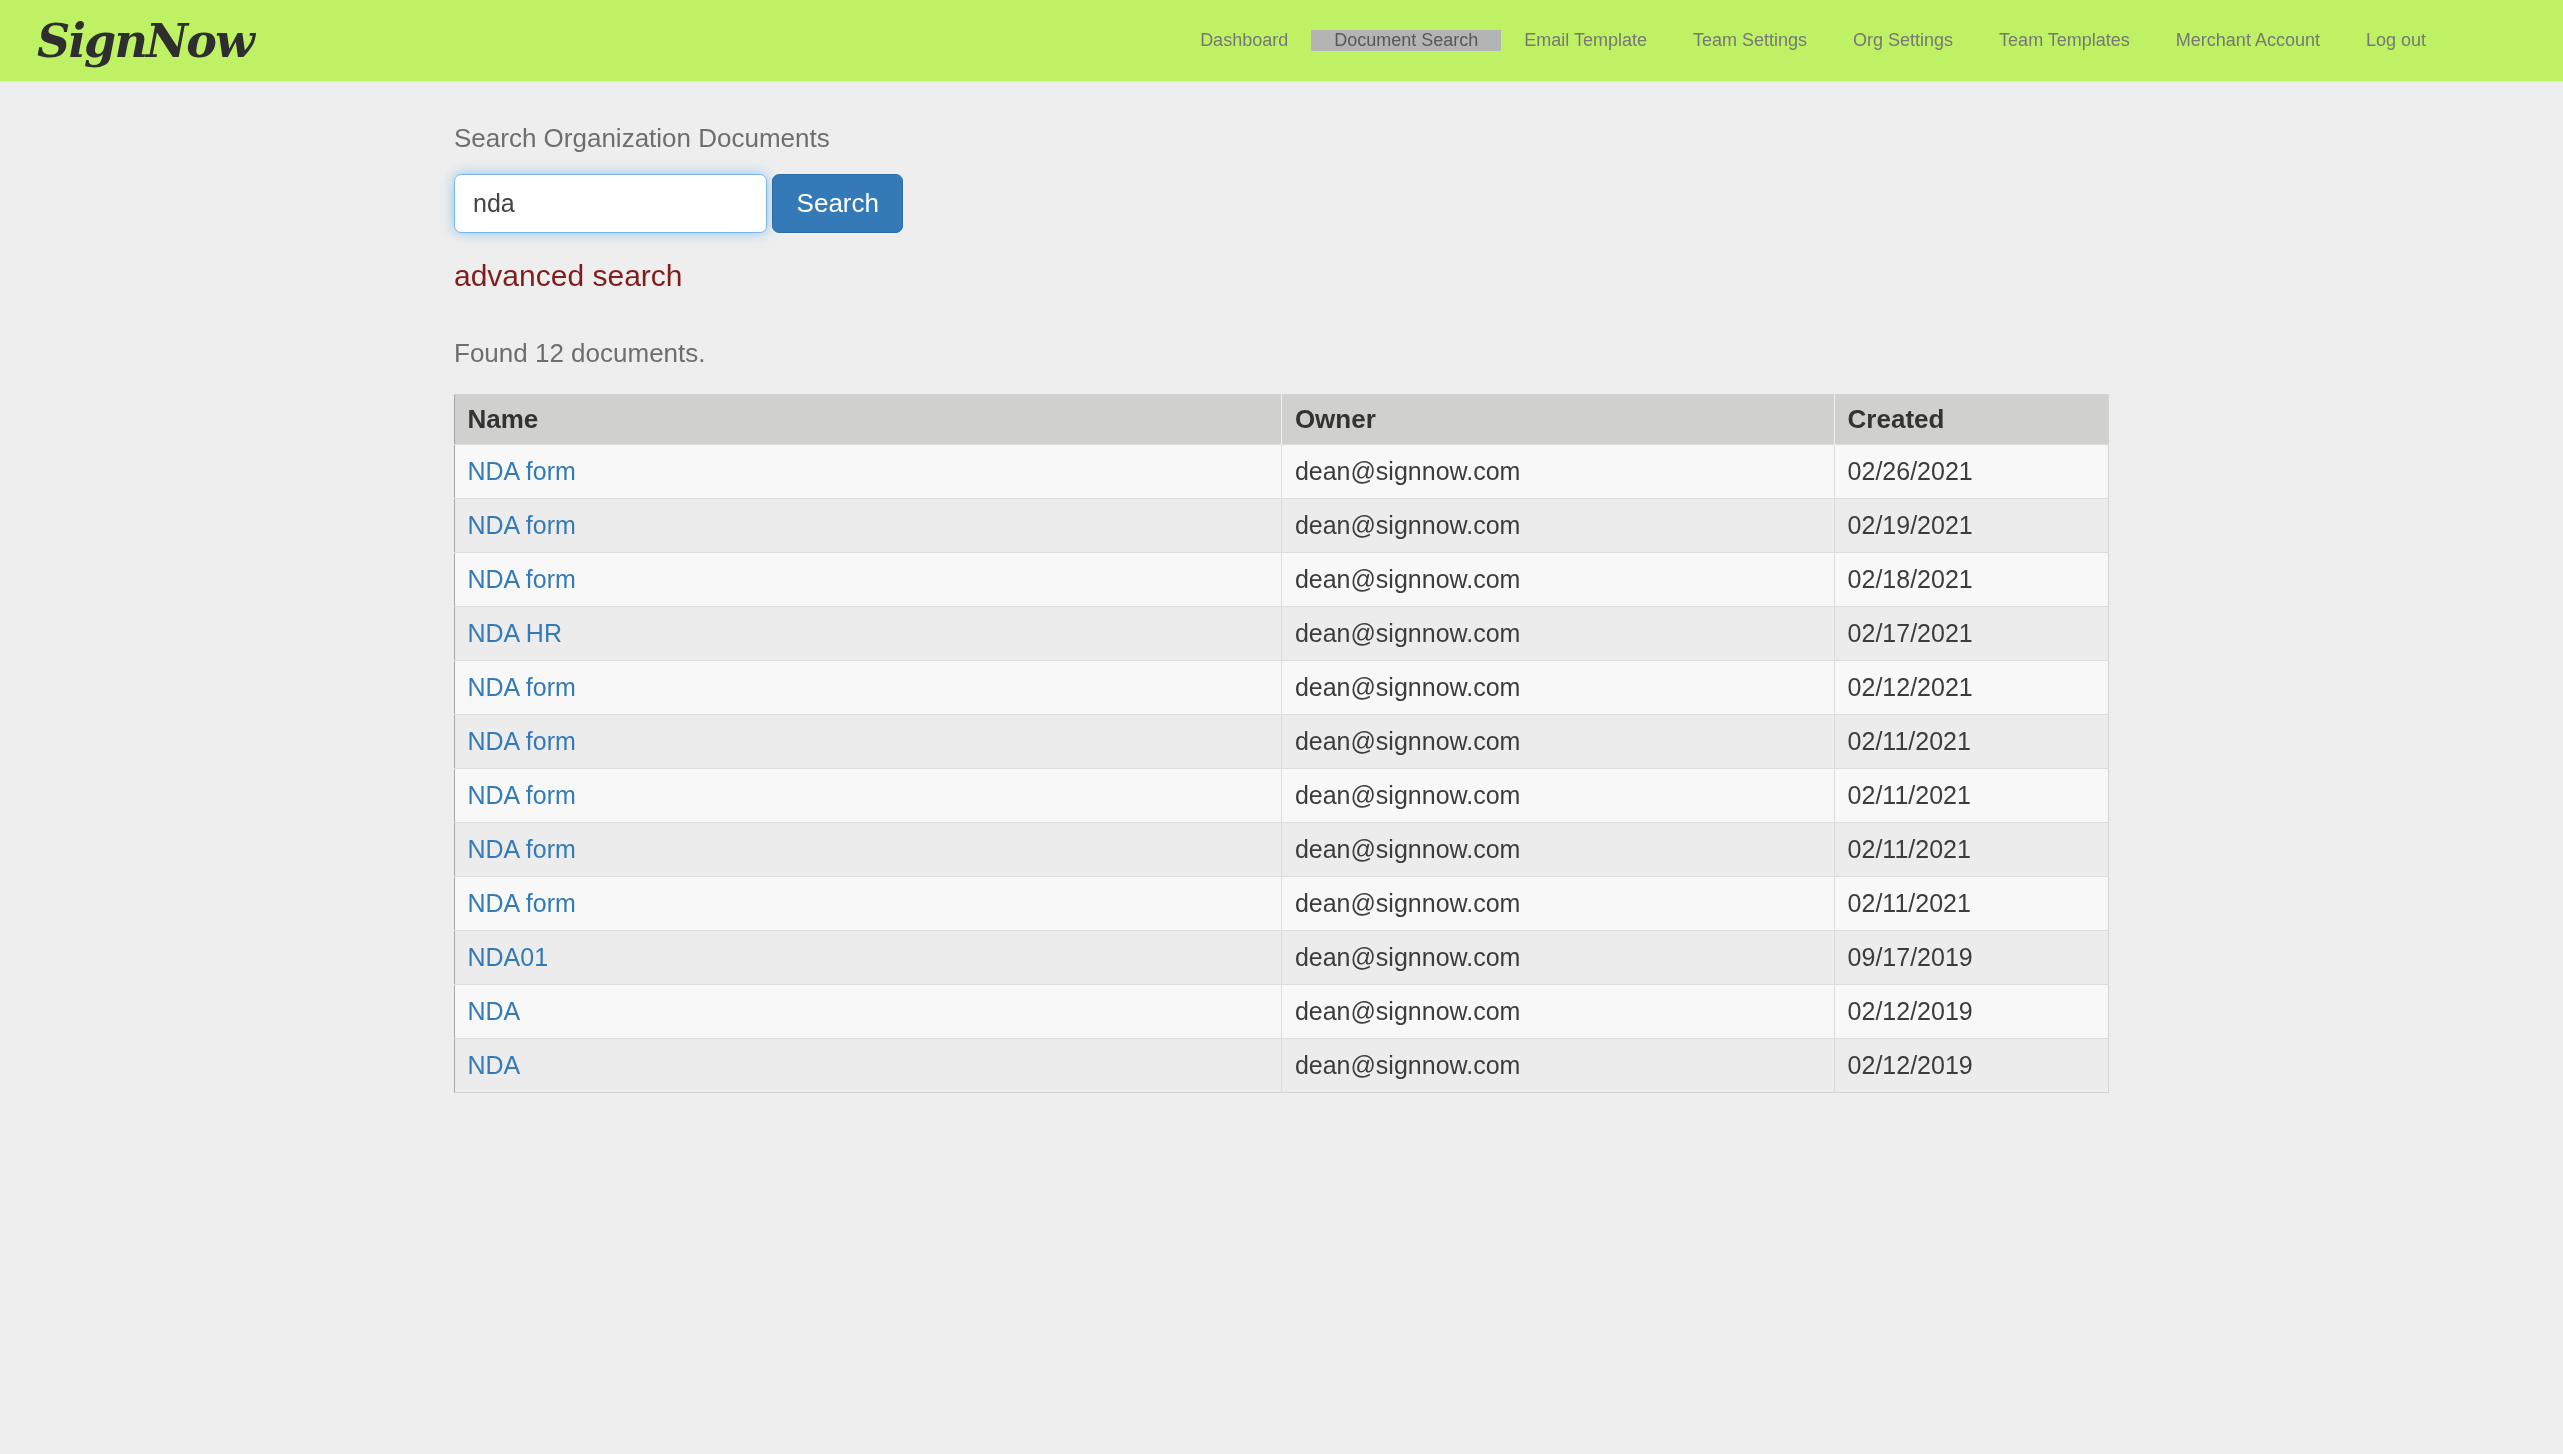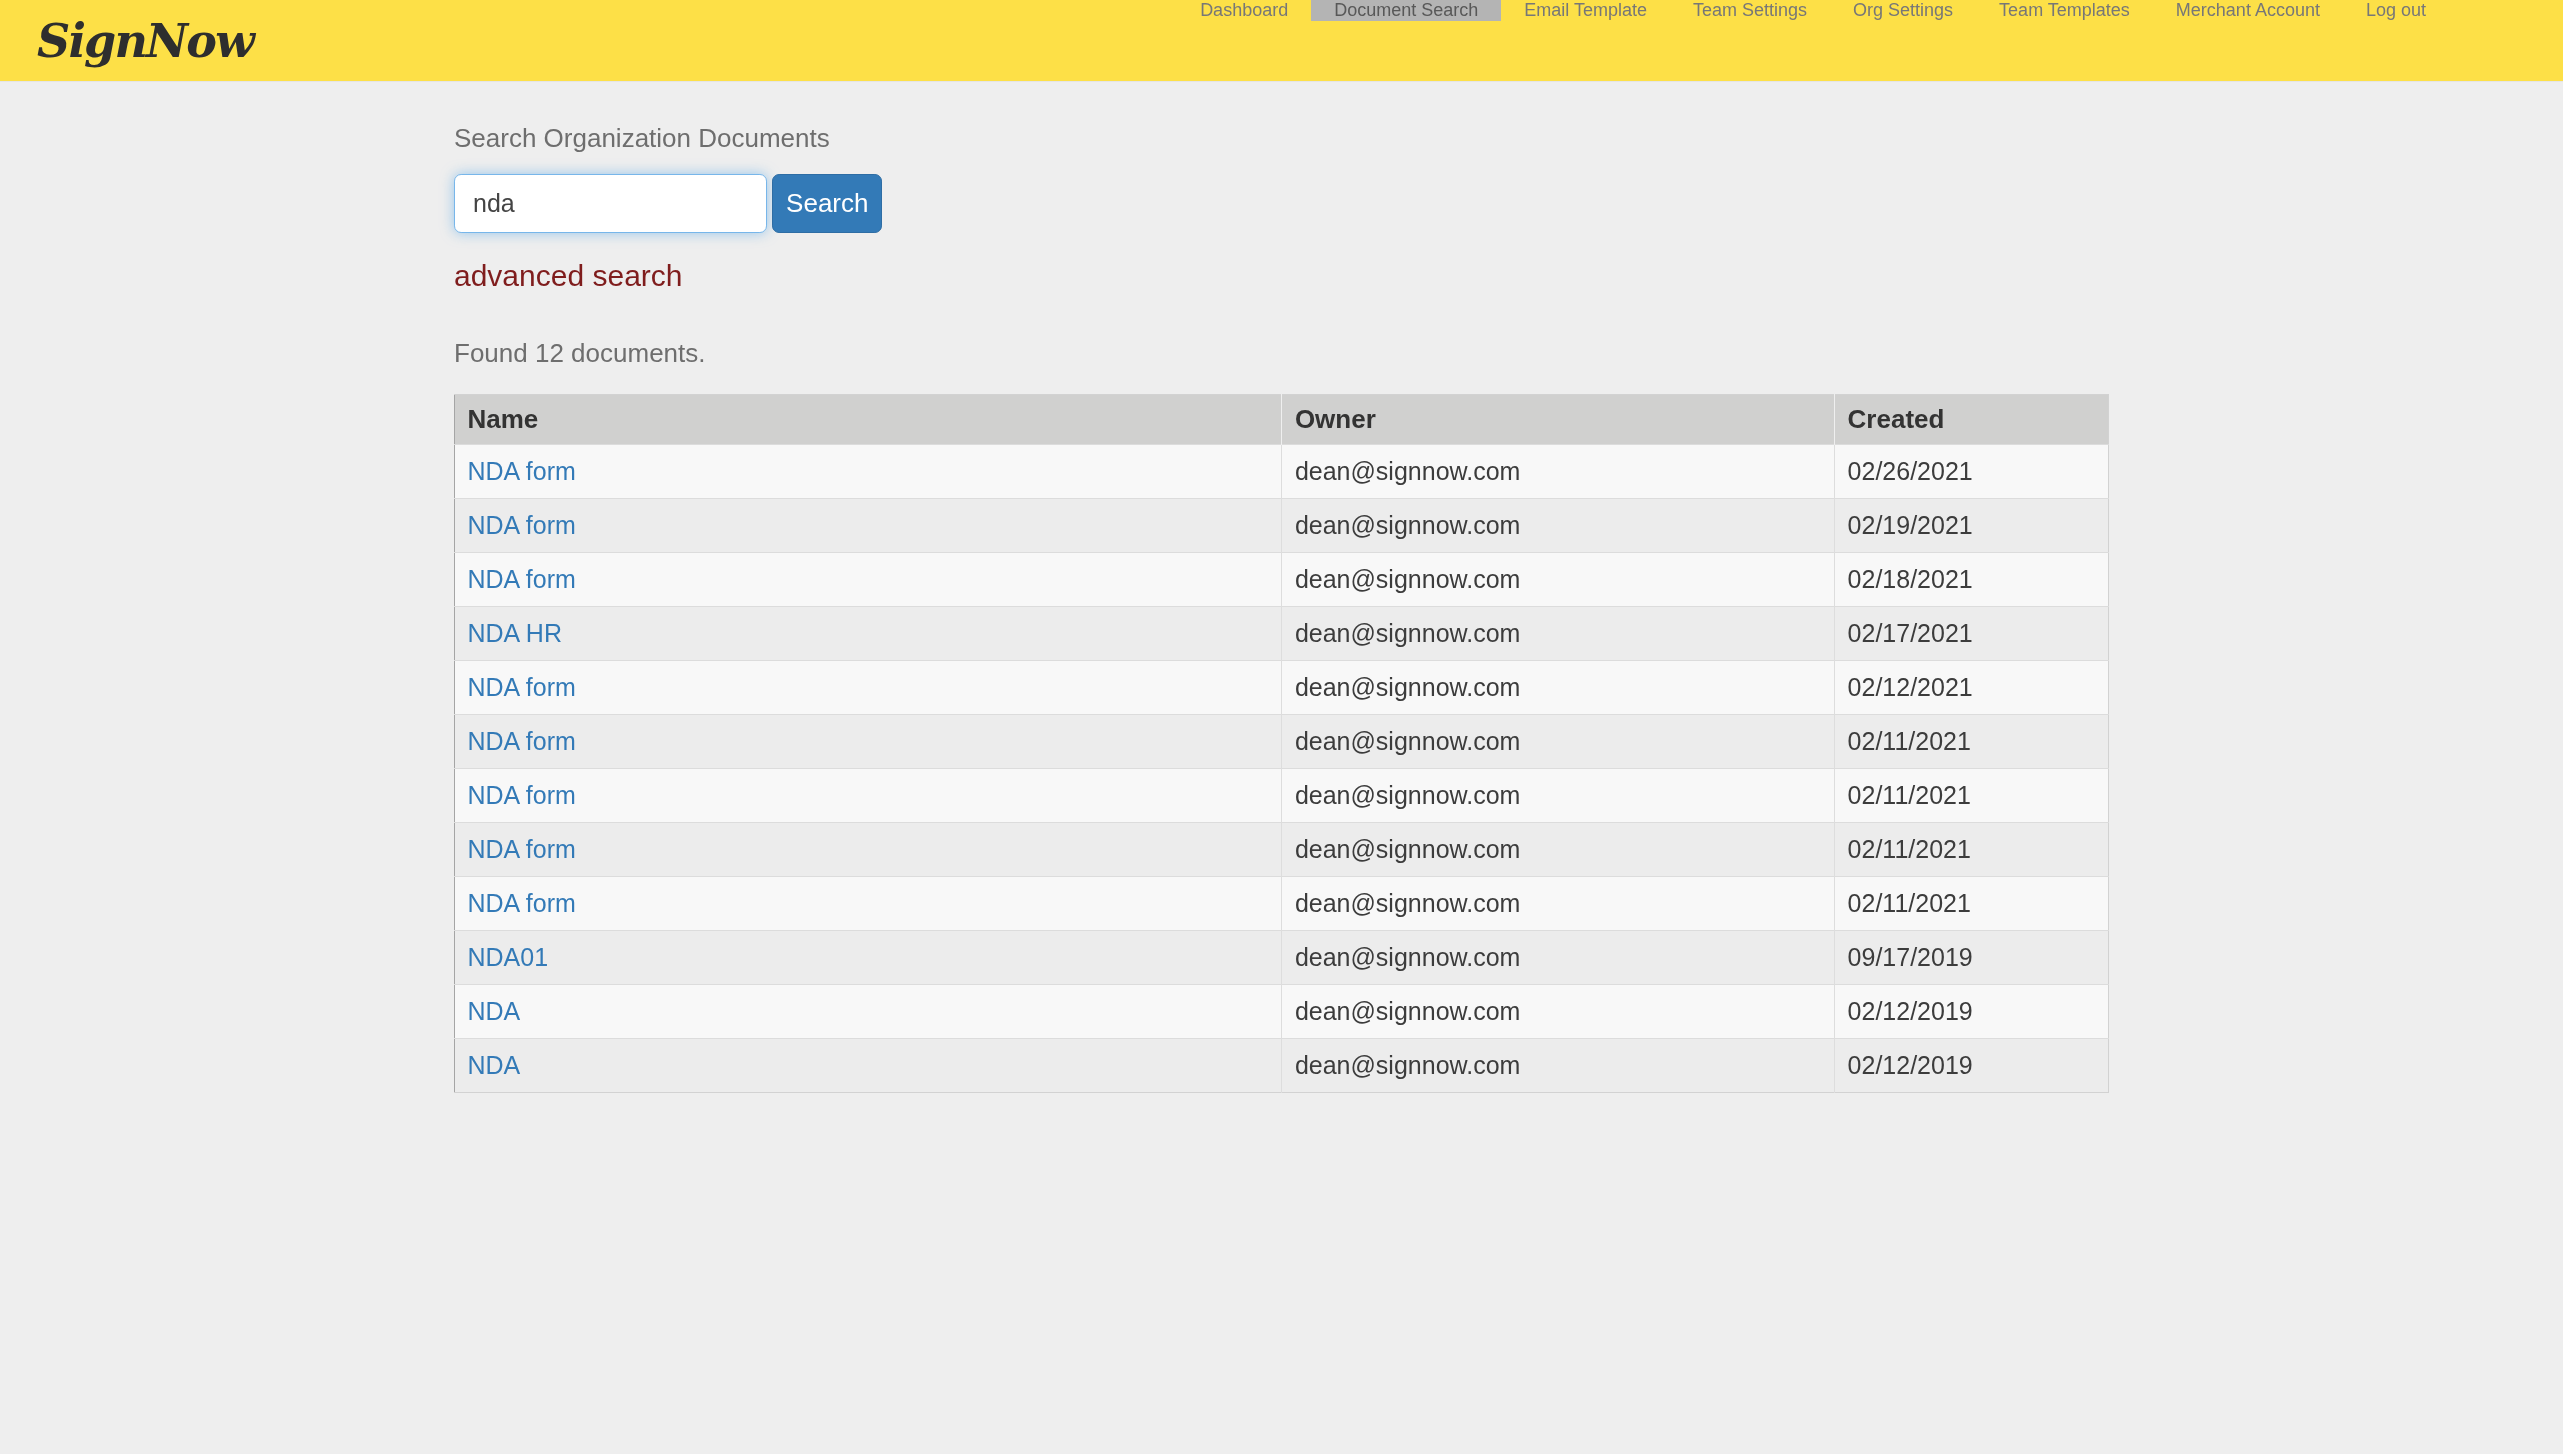--- a/index.html
+++ b/index.html
@@ -8,24 +8,24 @@
     width: 2563px;
     height: 1455px;
     background: #eeeeee;
     font-family: "Liberation Sans", sans-serif;
     overflow: hidden;
   }
 
   
   .navbar {
     height: 82px;
-    background: #fde047;
+    background: #bef264;
     border-bottom: 1.8px solid #e5e5e5;
     display: flex;
-    align-items: flex-start;
+    align-items: center;
   }
   .logo {
     align-self: center;
     margin-left: 37px;
     font-family: "DejaVu Serif", serif;
     font-style: italic;
     font-weight: bold;
     font-size: 46px;
     letter-spacing: -1.8px;
     color: #2e2e2e;
@@ -70,21 +70,21 @@
     border-radius: 7.1px;
     box-shadow: 0 0 12.5px rgba(102,175,233,0.65);
     padding: 0 18px;
     font-size: 25px;
     color: #444444;
     font-family: inherit;
     outline: none;
     background: #ffffff;
   }
   .search-button {
-    width: 110px;
+    width: 131px;
     height: 59px;
     background: #337ab7;
     border: 1.8px solid #2e6da4;
     border-radius: 7.1px;
     color: #ffffff;
     font-size: 26px;
     font-family: inherit;
     cursor: pointer;
   }
   .advanced-link {

